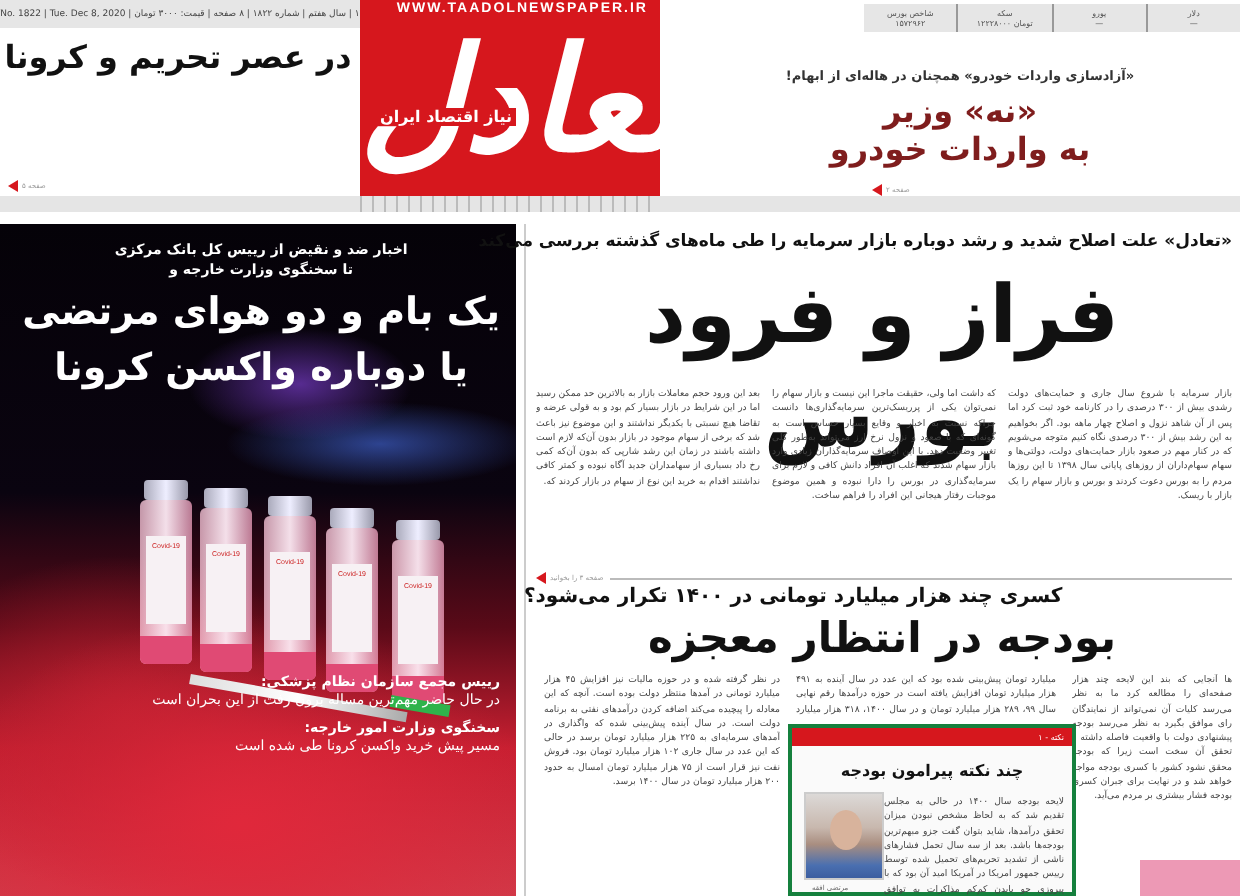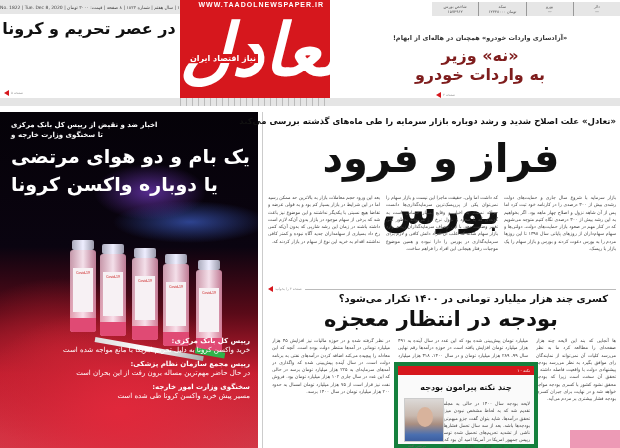--- a/index.html
+++ b/index.html
@@ -33,21 +33,21 @@
   .teaser-right .head { font-size: 16px; font-weight: bold; color: #7f1d1d; line-height: 19px; margin-top: 4px; }
 
   
   .photo-col { position: absolute; left: 0; top: 112px; width: 258px; height: 336px; overflow: hidden;
     background:
       radial-gradient(ellipse 80px 40px at 150px 80px, rgba(120,60,200,0.7), transparent 70%),
       radial-gradient(ellipse 110px 30px at 190px 110px, rgba(70,110,230,0.6), transparent 70%),
       radial-gradient(ellipse 200px 140px at 120px 300px, #e0283b, transparent 75%),
       radial-gradient(ellipse 160px 120px at 60px 250px, #b81e2d, transparent 70%),
       linear-gradient(180deg, #050208 0%, #0a0410 40%, #5a0a18 60%, #c81f31 78%, #d23847 100%); }
-  .photo-col .lead { position: absolute; right: 8px; top: 8px; text-align: left; color: #fff; }
+  .photo-col .lead { position: absolute; right: 8px; top: 8px; text-align: center; color: #fff; }
   .photo-col .lead .kick { font-size: 7px; line-height: 10px; font-weight: bold; }
   .photo-col .lead .big { font-size: 19px; line-height: 24px; font-weight: bold; margin-top: 4px; }
   .vial { position: absolute; width: 26px; height: 82px; border-radius: 3px; background: linear-gradient(90deg, rgba(255,200,220,0.75), rgba(255,235,245,0.95), rgba(240,160,190,0.75)); }
   .vial::before { content: ""; position: absolute; top: -10px; left: 2px; width: 22px; height: 10px; background: linear-gradient(90deg,#aab,#eef,#99a); border-radius: 2px; }
   .vial .label { position: absolute; top: 18px; left: 3px; width: 20px; height: 44px; background: #f7f1f4; font-size: 3.5px; color: #c22; text-align: center; padding-top: 3px; direction: ltr; font-family: "Liberation Sans", sans-serif; }
   .vial .liquid { position: absolute; bottom: 0; left: 0; width: 100%; height: 14px; background: #e04a74; border-radius: 0 0 3px 3px; }
   .syringe { position: absolute; left: 110px; top: 340px; width: 110px; height: 5px; background: linear-gradient(90deg,#ddd,#fff,#aaa); transform: rotate(10deg); transform-origin: left center; }
   .syringe-plunger { position: absolute; left: 210px; top: 348px; width: 30px; height: 6px; background: #2fb34b; transform: rotate(10deg); }
   .photo-col .quotes { position: absolute; right: 8px; top: 310px; color: #fff; text-align: right; font-size: 7px; line-height: 9px; }
   .photo-col .quotes .q { margin-bottom: 5px; }
@@ -55,25 +55,25 @@
 
   
   .main { position: absolute; left: 262px; top: 112px; width: 358px; height: 336px; }
   .main .divider-v { position: absolute; left: 0; top: 0; width: 1px; height: 336px; background: #ccc; }
   .main .kicker { position: absolute; right: 4px; top: 4px; font-size: 8.5px; font-weight: bold; color: #111; white-space: nowrap; }
   .main .headline { position: absolute; right: 0; top: 20px; width: 358px; text-align: center; font-size: 40px; font-weight: bold; color: #111; line-height: 52px; letter-spacing: -1px; }
   .cols { position: absolute; right: 4px; top: 82px; width: 348px; height: 90px; display: flex; gap: 6px; }
   .col { flex: 1; font-size: 4.6px; line-height: 7.3px; color: #444; text-align: justify; overflow: hidden; }
   .sep-line { position: absolute; right: 4px; top: 177px; width: 348px; height: 1px; background: #bbb; }
   .main .page-ref2 { position: absolute; left: 6px; top: 174px; font-size: 3.5px; color: #999; background: #fff; padding-right: 3px; display: flex; align-items: center; gap: 2px; }
-  .budget-kicker { position: absolute; right: 12px; top: 181px; width: 358px; text-align: right; font-size: 10px; font-weight: bold; color: #111; }
+  .budget-kicker { position: absolute; right: 0; top: 181px; width: 358px; text-align: left; font-size: 10px; font-weight: bold; color: #111; }
   .budget-head { position: absolute; right: 0; top: 195px; width: 358px; text-align: center; font-size: 21px; font-weight: bold; color: #111; }
   .cols2 { position: absolute; right: 4px; top: 225px; width: 348px; height: 111px; }
   .cols2 .c { position: absolute; top: 0; font-size: 4.6px; line-height: 7.3px; color: #444; text-align: justify; overflow: hidden; }
-  .box { position: absolute; right: 82px; top: 250px; width: 144px; height: 86px; background: #fafafa; border: 4px solid #15803d; }
+  .box { position: absolute; right: 82px; top: 250px; width: 144px; height: 86px; background: #fafafa; border: 2px solid #15803d; }
   .box .bar { height: 9px; background: #d6171d; color: #fff; font-size: 4px; padding: 2px 4px; text-align: right; }
   .box .title { font-size: 8px; font-weight: bold; text-align: center; margin-top: 8px; color: #111; }
   .box .body { position: absolute; right: 4px; top: 34px; width: 90px; font-size: 4.6px; line-height: 7.3px; color: #444; text-align: justify; }
   .box .portrait { position: absolute; left: 6px; top: 32px; width: 40px; height: 44px; background: linear-gradient(180deg,#dcd9d7 0%, #c8b8ae 40%, #a98e80 60%, #4a6fb0 85%, #3c5ea0 100%); border: 1px solid #ccc; }
   .box .portrait .face { position: absolute; left: 12px; top: 8px; width: 16px; height: 20px; border-radius: 50%; background: #d8b39c; }
   .box .name { position: absolute; left: 10px; top: 78px; font-size: 3.5px; color: #666; }
   .pink-stamp { position: absolute; left: 570px; top: 430px; width: 50px; height: 18px; background: rgba(230,110,150,0.7); }
 </style>
 </head>
 <body>
@@ -155,24 +155,20 @@
     </div>
   <div class="vial" style="left:196px;top:158px;">
       <div class="label"><span>Covid-19</span></div>
       <div class="liquid"></div>
     </div>
   <div class="syringe" style="left:95px;top:225px;"></div>
   <div class="syringe-plunger" style="left:195px;top:238px;"></div>
 
   <div class="quotes" style="top:225px;">
     <div class="q">
-      <div class="who">رییس کل بانک مرکزی:</div>
-      <div>خرید واکسن کرونا به دلیل تحریم امریکا با مانع مواجه شده است</div>
-    </div>
-    <div class="q">
       <div class="who">رییس مجمع سازمان نظام پزشکی:</div>
       <div>در حال حاضر مهم‌ترین مساله برون رفت از این بحران است</div>
     </div>
     <div class="q">
       <div class="who">سخنگوی وزارت امور خارجه:</div>
       <div>مسیر پیش خرید واکسن کرونا طی شده است</div>
     </div>
   </div>
 </div>
 

